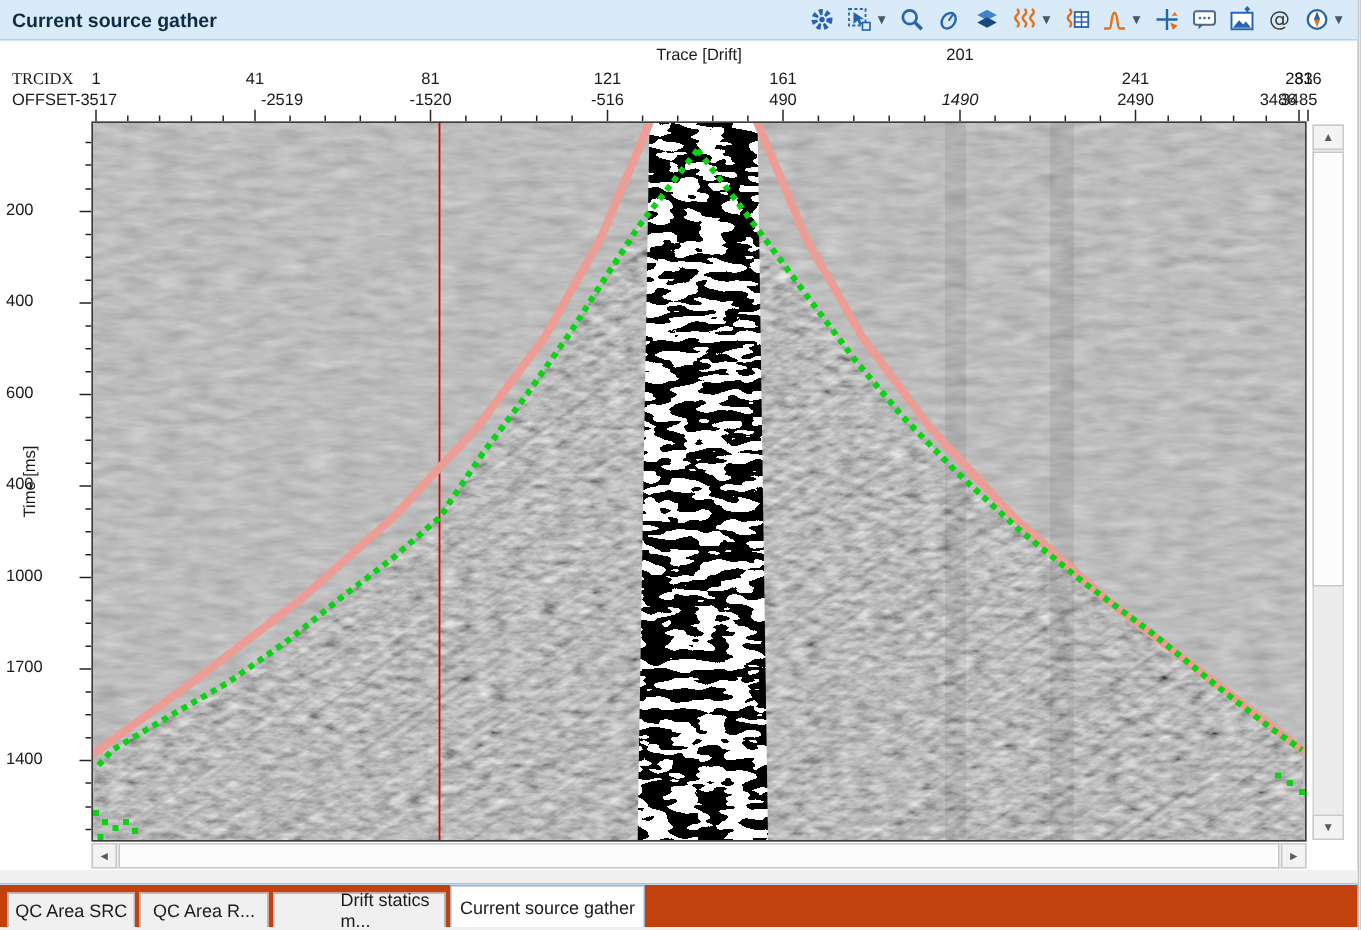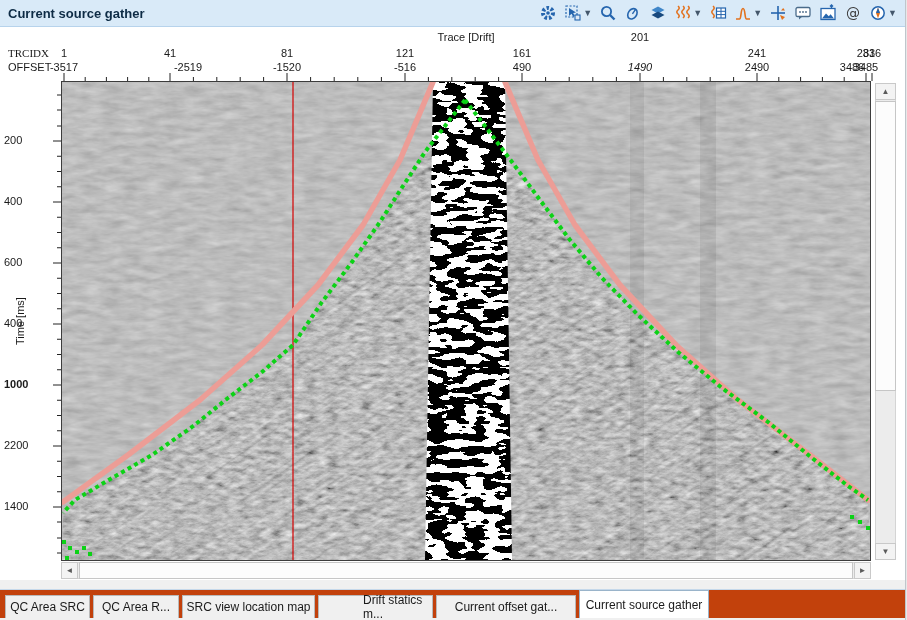--- a/index.html
+++ b/index.html
@@ -207,22 +207,22 @@
       <line x1="822.4" y1="4" x2="822.4" y2="8" stroke="#222" stroke-width="1"></line>
       <line x1="844.2" y1="4" x2="844.2" y2="8" stroke="#222" stroke-width="1"></line>
     </svg>
 
   <div class="lbl vlab" style="left:14px;top:345px;">Time [ms]</div>
   <div id="leftAxisLabels">
       <div class="lbl rlab" style="left: 4px; top: 134px;">200</div>
       <div class="lbl rlab" style="left: 4px; top: 195px;">400</div>
       <div class="lbl rlab" style="left: 4px; top: 256px;">600</div>
       <div class="lbl rlab" style="left: 4px; top: 317px;">400</div>
-      <div class="lbl rlab" style="left: 4px; top: 378px; font-weight: bold;">1000</div>
-      <div class="lbl rlab" style="left: 4px; top: 439px;">2200</div>
+      <div class="lbl rlab" style="left: 4px; top: 378px;">1000</div>
+      <div class="lbl rlab" style="left: 4px; top: 439px;">1700</div>
       <div class="lbl rlab" style="left: 4px; top: 500px;">1400</div>
     </div>
   <svg id="leftTicks" style="position:absolute;left:51px;top:82px;" width="10" height="478">
       <line x1="2" y1="59" x2="10" y2="59" stroke="#222" stroke-width="1"></line>
       <line x1="2" y1="120" x2="10" y2="120" stroke="#222" stroke-width="1"></line>
       <line x1="2" y1="181" x2="10" y2="181" stroke="#222" stroke-width="1"></line>
       <line x1="2" y1="242" x2="10" y2="242" stroke="#222" stroke-width="1"></line>
       <line x1="2" y1="303" x2="10" y2="303" stroke="#222" stroke-width="1"></line>
       <line x1="2" y1="364" x2="10" y2="364" stroke="#222" stroke-width="1"></line>
       <line x1="2" y1="425" x2="10" y2="425" stroke="#222" stroke-width="1"></line>
@@ -340,18 +340,16 @@
     </div>
   <div class="hthumb" style="left:79px;width:774px;"></div>
   <div class="sb-btn" style="left:854px;top:562px;width:17px;height:17px;">
       <span>►</span>
     </div>
 
   <div class="bottomfill"></div>
   <div class="tabbar" id="tabbar">
       <div class="tab" style="width: 85px;">QC Area SRC</div>
       <div class="tab" style="width: 86px;">QC Area R...</div>
-      <div class="tab" style="width: 133px;">SRC view location map</div>
       <div class="tab" style="width: 115px; padding-left: 44px;">Drift statics m...</div>
-      <div class="tab" style="width: 140px;">Current offset gat...</div>
       <div class="tab active" style="width: 130px;">Current source gather</div>
     </div>
 </div>
 
 </body></html>

